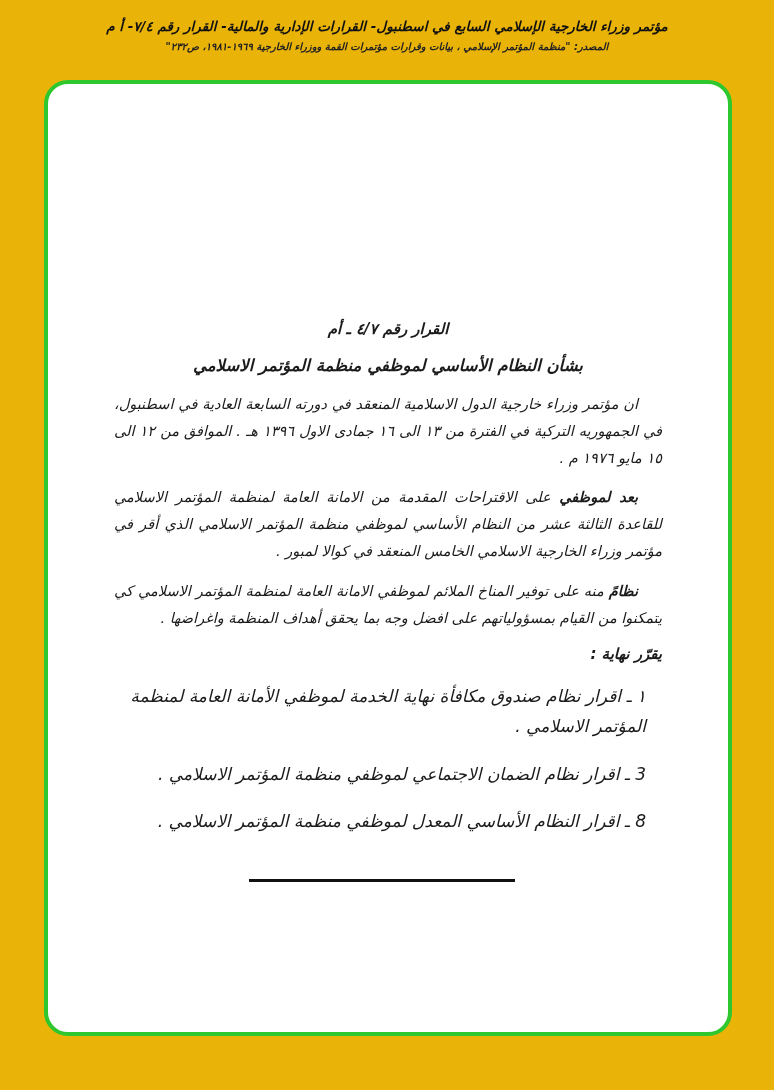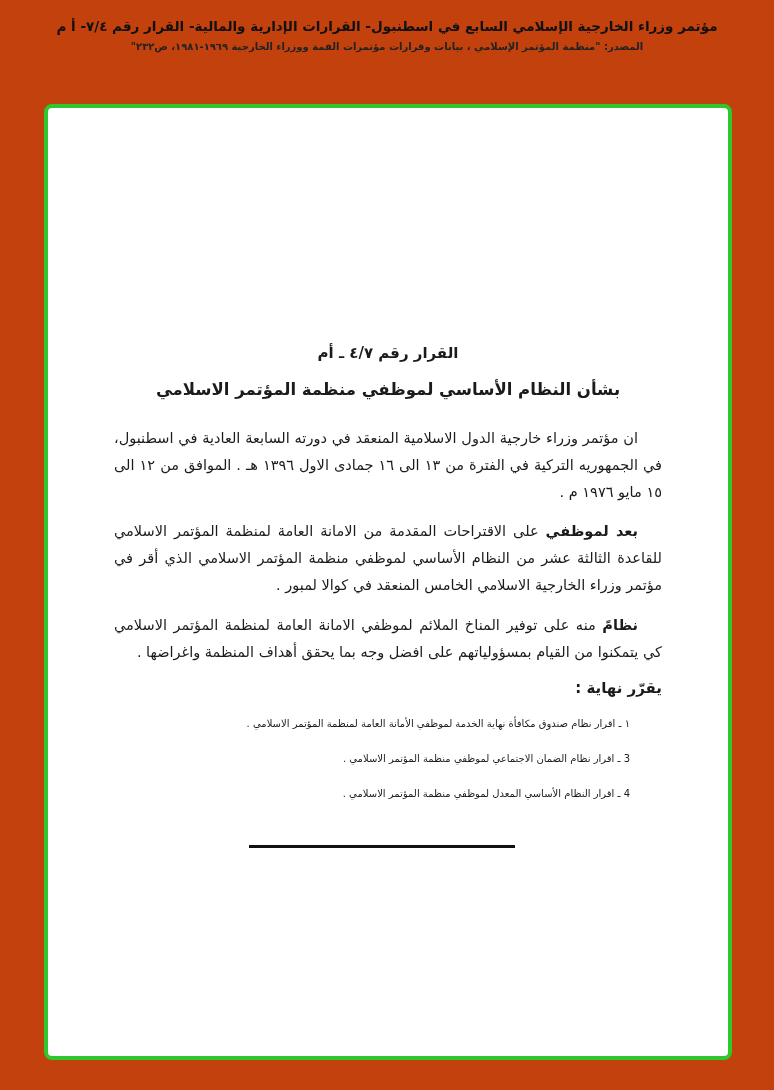--- a/index.html
+++ b/index.html
@@ -5,86 +5,87 @@
   html, body {
     margin: 0;
     padding: 0;
     background: #ffffff;
     font-family: "DejaVu Sans", sans-serif;
   }
   .page {
     position: relative;
     width: 774px;
     height: 1090px;
-    background: #c2410c;
+    background: #eab308;
     direction: rtl;
     overflow: hidden;
+    font-style: italic;
   }
   .top-header {
     text-align: center;
     padding-top: 18px;
     color: #111111;
   }
   .cite-1 {
     font-size: 13.5px;
     font-weight: bold;
     letter-spacing: 0.2px;
   }
   .cite-2 {
     font-size: 10px;
     font-weight: bold;
     margin-top: 7px;
     color: #222222;
   }
   .green-box {
     position: absolute;
     left: 44px;
-    top: 104px;
+    top: 80px;
     width: 688px;
     height: 956px;
     box-sizing: border-box;
     border: 4px solid #2ec82e;
-    border-radius: 8px;
+    border-radius: 24px;
     background: #ffffff;
   }
   .doc {
     padding: 236px 66px 0 66px;
     color: #1b1b1b;
   }
   .res-num {
     text-align: center;
     font-size: 15px;
     font-weight: bold;
     letter-spacing: 0.3px;
   }
   .doc-title {
     text-align: center;
     font-size: 16.5px;
     font-weight: bold;
-    margin: 18px 0 26px 0;
+    margin: 18px 0 16px 0;
   }
   .para {
     font-size: 14.5px;
     line-height: 1.85;
     text-align: justify;
     margin: 4px 0 13px 0;
     text-indent: 24px;
   }
   .para strong {
     font-weight: bold;
   }
   .decide {
     font-size: 15px;
     font-weight: bold;
     margin: 6px 0 18px 0;
   }
   .item {
-    font-size: 10px;
+    font-size: 17px;
     line-height: 1.8;
-    margin: 0 32px 17px 0;
+    margin: 0 16px 17px 0;
     text-align: right;
   }
   .divider {
     width: 266px;
     border-top: 3px solid #111111;
     margin: 42px auto 0 auto;
     transform: translateX(-6px);
   }
 </style>
 </head>
@@ -107,20 +108,20 @@
       <p class="para"><strong></strong><span>ان مؤتمر وزراء خارجية الدول الاسلامية المنعقد في دورته السابعة العادية في اسطنبول، في الجمهوريه التركية في الفترة من ١٣ الى ١٦ جمادى الاول ١٣٩٦ هـ . الموافق من ١٢ الى ١٥ مايو ١٩٧٦ م .</span></p>
 
       <p class="para"><strong>بعد لموظفي</strong><span> على الاقتراحات المقدمة من الامانة العامة لمنظمة المؤتمر الاسلامي للقاعدة الثالثة عشر من النظام الأساسي لموظفي منظمة المؤتمر الاسلامي الذي أقر في مؤتمر وزراء الخارجية الاسلامي الخامس المنعقد في كوالا لمبور .</span></p>
 
       <p class="para"><strong>نظامً</strong><span> منه على توفير المناخ الملائم لموظفي الامانة العامة لمنظمة المؤتمر الاسلامي كي يتمكنوا من القيام بمسؤولياتهم على افضل وجه بما يحقق أهداف المنظمة واغراضها .</span></p>
 
       <div class="decide">يقرّر نهاية :</div>
 
       <div class="item">١ ـ اقرار نظام صندوق مكافأة نهاية الخدمة لموظفي الأمانة العامة لمنظمة المؤتمر الاسلامي .</div>
       <div class="item">3 ـ اقرار نظام الضمان الاجتماعي لموظفي منظمة المؤتمر الاسلامي .</div>
-      <div class="item">4 ـ اقرار النظام الأساسي المعدل لموظفي منظمة المؤتمر الاسلامي .</div>
+      <div class="item">8 ـ اقرار النظام الأساسي المعدل لموظفي منظمة المؤتمر الاسلامي .</div>
 
       <div class="divider"></div>
 
     </div>
   </div>
 
 </div>
 
 </body></html>

